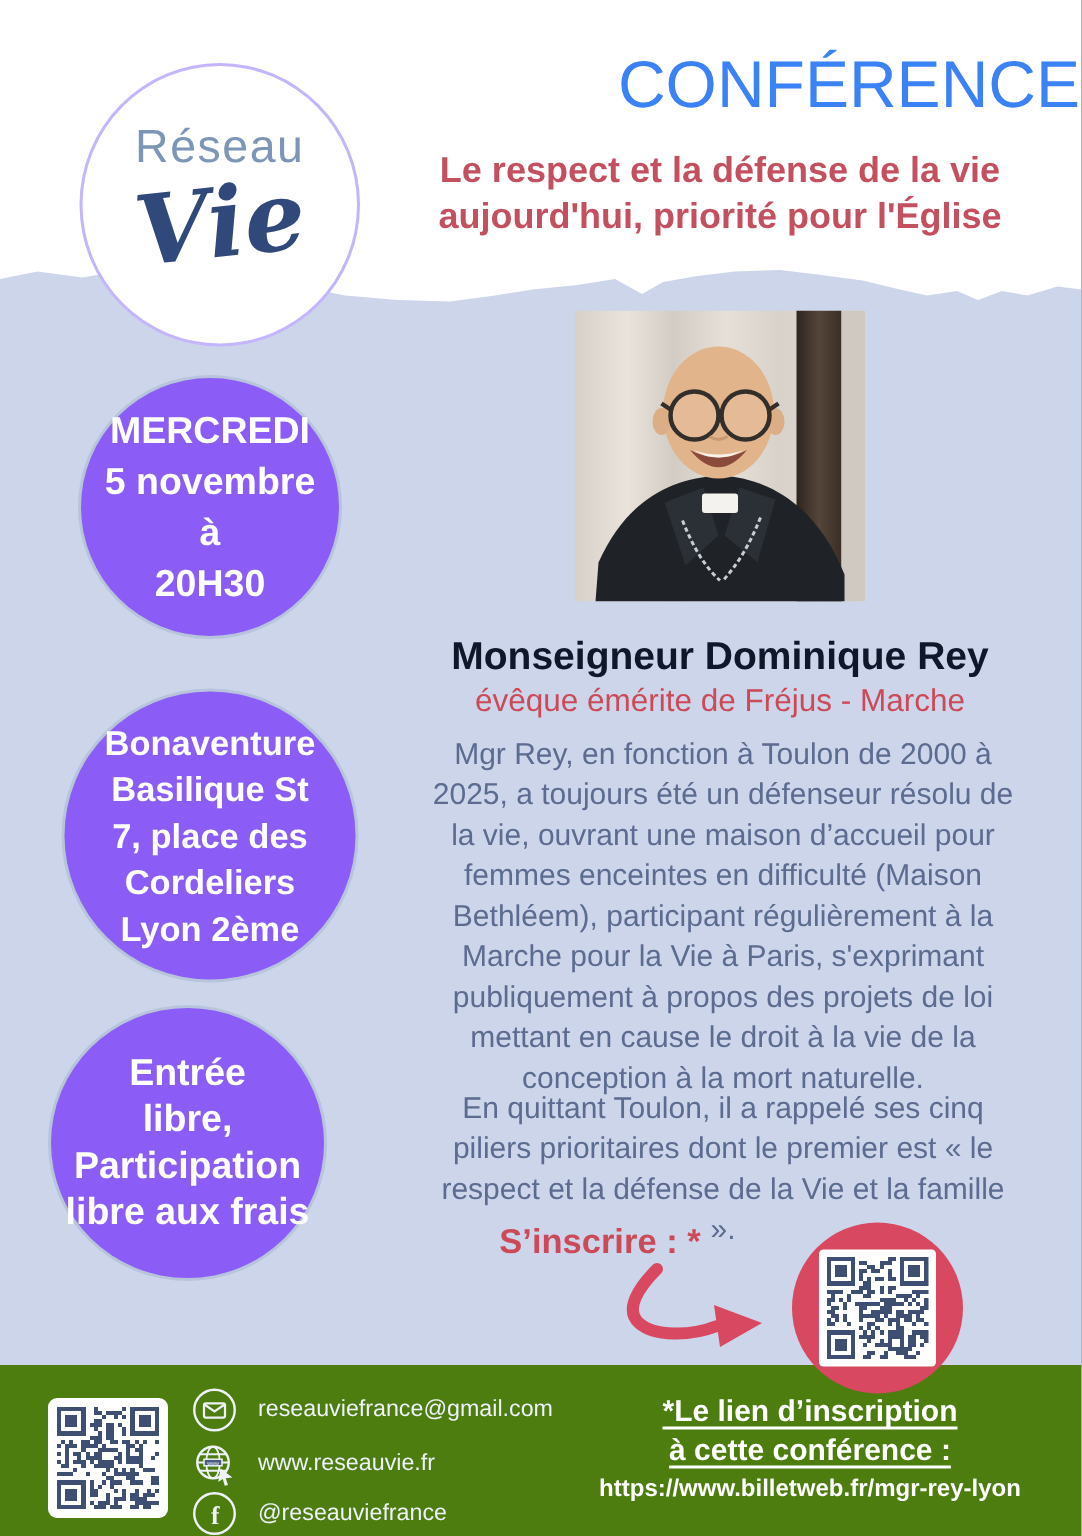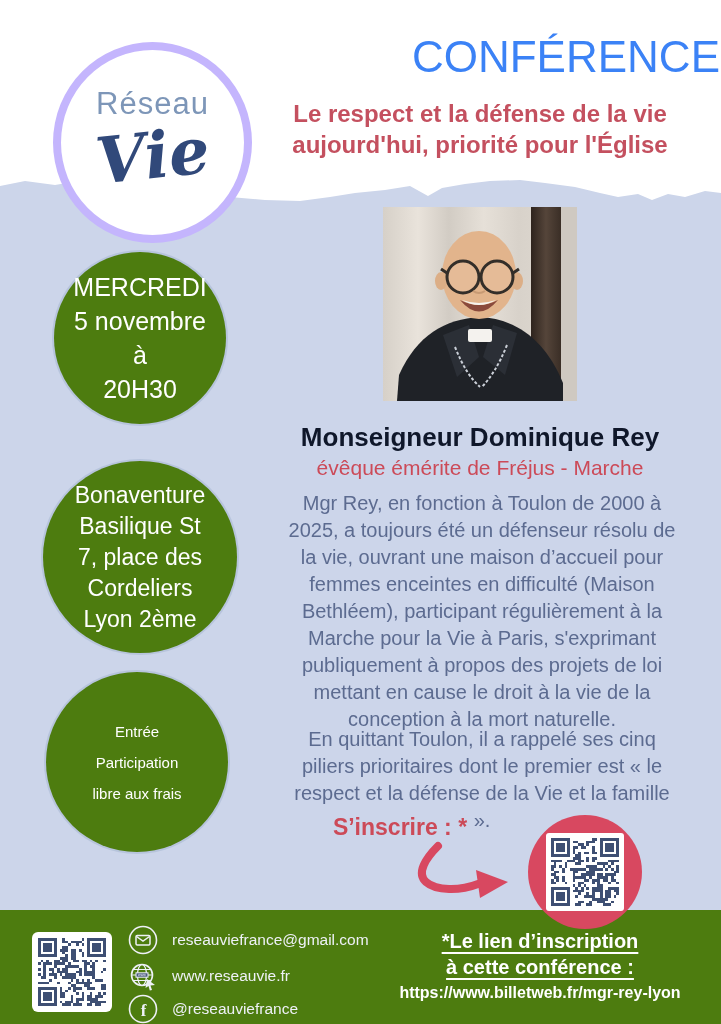--- a/index.html
+++ b/index.html
@@ -14,49 +14,49 @@
     background:#ccd5ea; z-index:1;
     clip-path: polygon(0px 186px,25px 181px,55px 185px,90px 179px,120px 183px,150px 180px,
       175px 185px,200px 191px,230px 197px,265px 200px,300px 201px,330px 197px,355px 193px,
       385px 190px,410px 186px,428px 196px,442px 188px,465px 184px,490px 181px,520px 180px,
       545px 183px,575px 187px,600px 193px,618px 197px,638px 194px,652px 200px,668px 194px,
       685px 197px,705px 191px,721px 193px,721px 1024px,0px 1024px);
   }
   
   .logo{
     position:absolute; left:53px; top:42px; width:183px; height:185px;
-    background:#ffffff; border:8px solid #c4b5fd; border-radius:50%;
+    background:#ffffff; border:2px solid #c4b5fd; border-radius:50%;
     z-index:3; text-align:center;
   }
   .logo-line1{margin-top:36px; font-size:31px; color:#7d96b8; letter-spacing:1px;}
   .logo-line2{
     font-family:"DejaVu Serif", serif; font-style:italic; font-weight:bold;
     font-size:64px; color:#31497a; line-height:1.0; margin-top:2px;
     transform:rotate(-6deg); display:inline-block;
   }
   
   .title{
     position:absolute; left:240px; top:32px; width:480px; z-index:2;
     text-align:right; font-size:44px; font-weight:400; color:#3b82f6; letter-spacing:0px;
   }
   .subtitle{
     position:absolute; left:250px; top:98px; width:460px; z-index:2;
     text-align:center; font-size:24px; font-weight:bold; color:#c4505f; line-height:31px;
   }
   
   .info-circle{
-    position:absolute; z-index:2; border-radius:50%; background:#4d7c0f;
-    color:#ffffff; font-weight:normal; text-align:center;
+    position:absolute; z-index:2; border-radius:50%; background:#8b5cf6;
+    color:#ffffff; font-weight:bold; text-align:center;
     display:flex; align-items:center; justify-content:center;
     box-shadow:0 0 0 2px rgba(143,166,195,.35);
   }
   .info-circle .inner{width:100%;}
   .circle-1{left:54px; top:252px; width:172px; height:172px; font-size:25px; line-height:34px;}
   .circle-2{left:43px; top:461px; width:194px; height:192px; font-size:23px; line-height:31px;}
-  .circle-3{left:46px; top:672px; width:182px; height:180px; font-size:15px; line-height:31px;}
+  .circle-3{left:34px; top:672px; width:182px; height:180px; font-size:25px; line-height:31px;}
   
   .photo{position:absolute; left:383px; top:207px; width:194px; height:194px; z-index:2;}
   
   .speaker-name{
     position:absolute; left:250px; top:422px; width:460px; z-index:2;
     text-align:center; font-size:26px; font-weight:bold; color:#0f172a;
   }
   .speaker-role{
     position:absolute; left:250px; top:456px; width:460px; z-index:2;
     text-align:center; font-size:21px; color:#cc4a58;
@@ -131,20 +131,21 @@
       <div>Bonaventure</div>
       <div>Basilique St</div>
       <div>7, place des</div>
       <div>Cordeliers</div>
       <div>Lyon 2ème</div>
     </div>
   </div>
   <div class="info-circle circle-3">
     <div class="inner">
       <div>Entrée</div>
+      <div>libre,</div>
       <div>Participation</div>
       <div>libre aux frais</div>
     </div>
   </div>
 
   <div class="photo">
     <svg width="194" height="194" viewBox="0 0 194 194">
       <defs>
         <linearGradient id="curt" x1="0" y1="0" x2="1" y2="0">
           <stop offset="0" stop-color="#d6d0c8"></stop>

